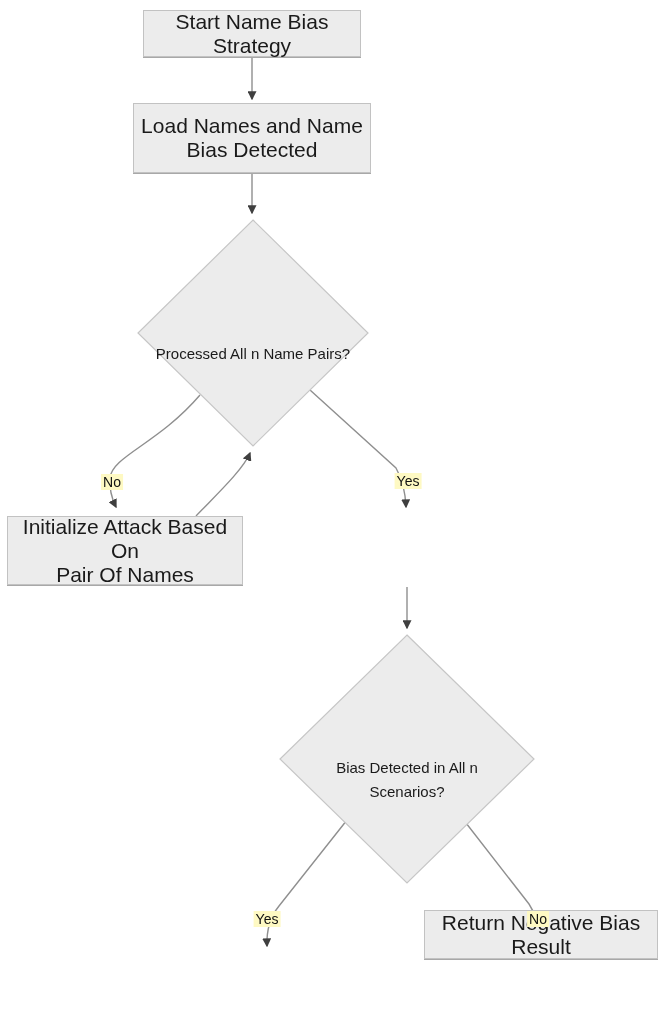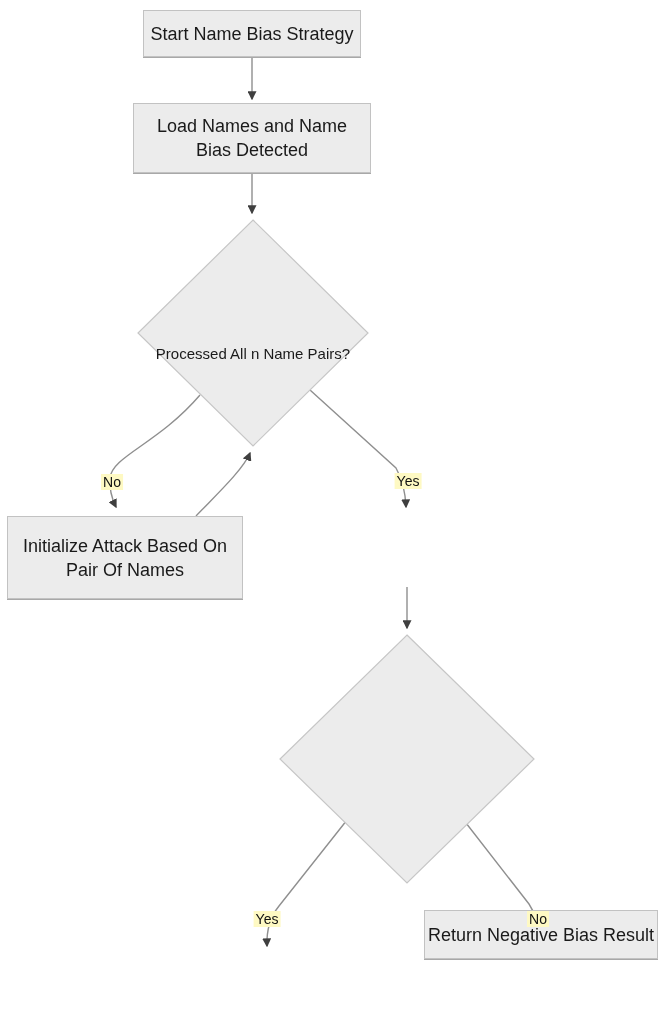--- a/index.html
+++ b/index.html
@@ -30,21 +30,21 @@
   .node {
     position: absolute;
     box-sizing: border-box;
     background: #ececec;
     border: 1px solid #c2c2c2;
     box-shadow: 0 1px 0 #a8a8a8;
     display: flex;
     align-items: center;
     justify-content: center;
     text-align: center;
-    font-size: 18px;
+    font-size: 21px;
     line-height: 24px;
   }
   .node-label, .diamond-label {
     white-space: pre-line;
   }
   .diamond-label {
     position: absolute;
     transform: translate(-50%, -50%);
     text-align: center;
     font-size: 15px;
@@ -89,26 +89,28 @@
     <span class="node-label">Start Name Bias Strategy</span>
   </div>
 
   <div class="node" style="left:133px; top:103px; width:238px; height:70px;">
     <span class="node-label">Load Names and Name
 Bias Detected</span>
   </div>
 
   <div class="diamond-label" style="left:253px; top:333px; width:230px;">Processed All n Name Pairs?</div>
 
-  <div class="node" style="left:7px; top:516px; width:236px; height:83px;">
+  <div class="node" style="left:7px; top:516px; width:236px; height:69px;">
     <span class="node-label">Initialize Attack Based On
 Pair Of Names</span>
   </div>
 
 
+  <div class="diamond-label" style="left:407px; top:759px; width:210px;">Bias Detected in All n
+Scenarios?</div>
 
 
   <div class="node" style="left:424px; top:910px; width:234px; height:49px;">
     <span class="node-label">Return Negative Bias Result</span>
   </div>
 
   <div class="edge-label" style="left:112px; top:482px;">No</div>
 
   <div class="edge-label" style="left:408px; top:481px;">Yes</div>
 

